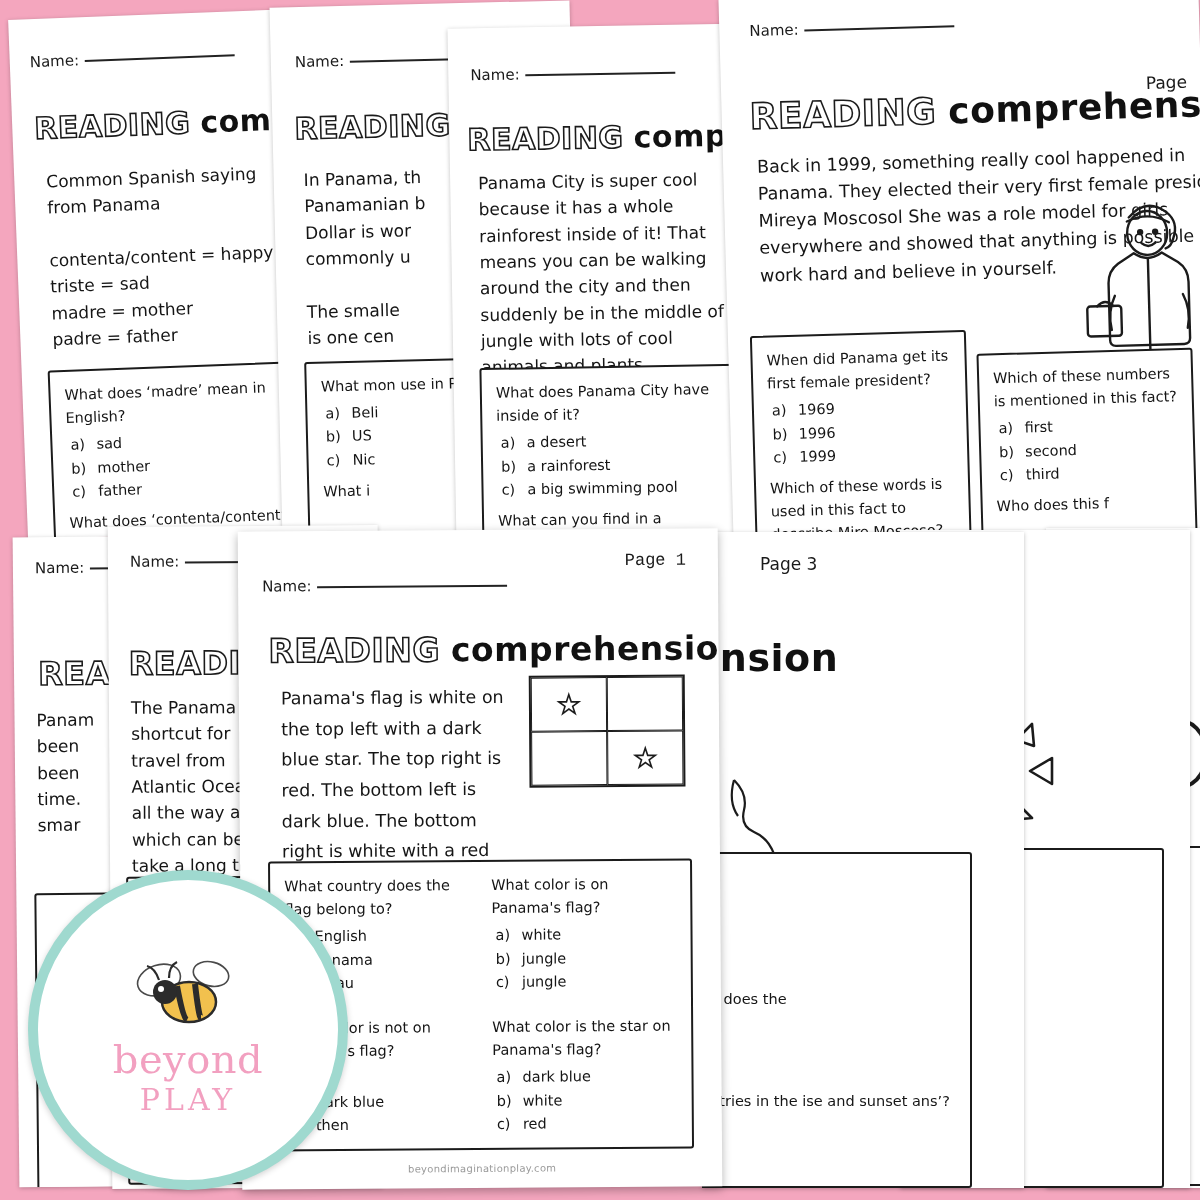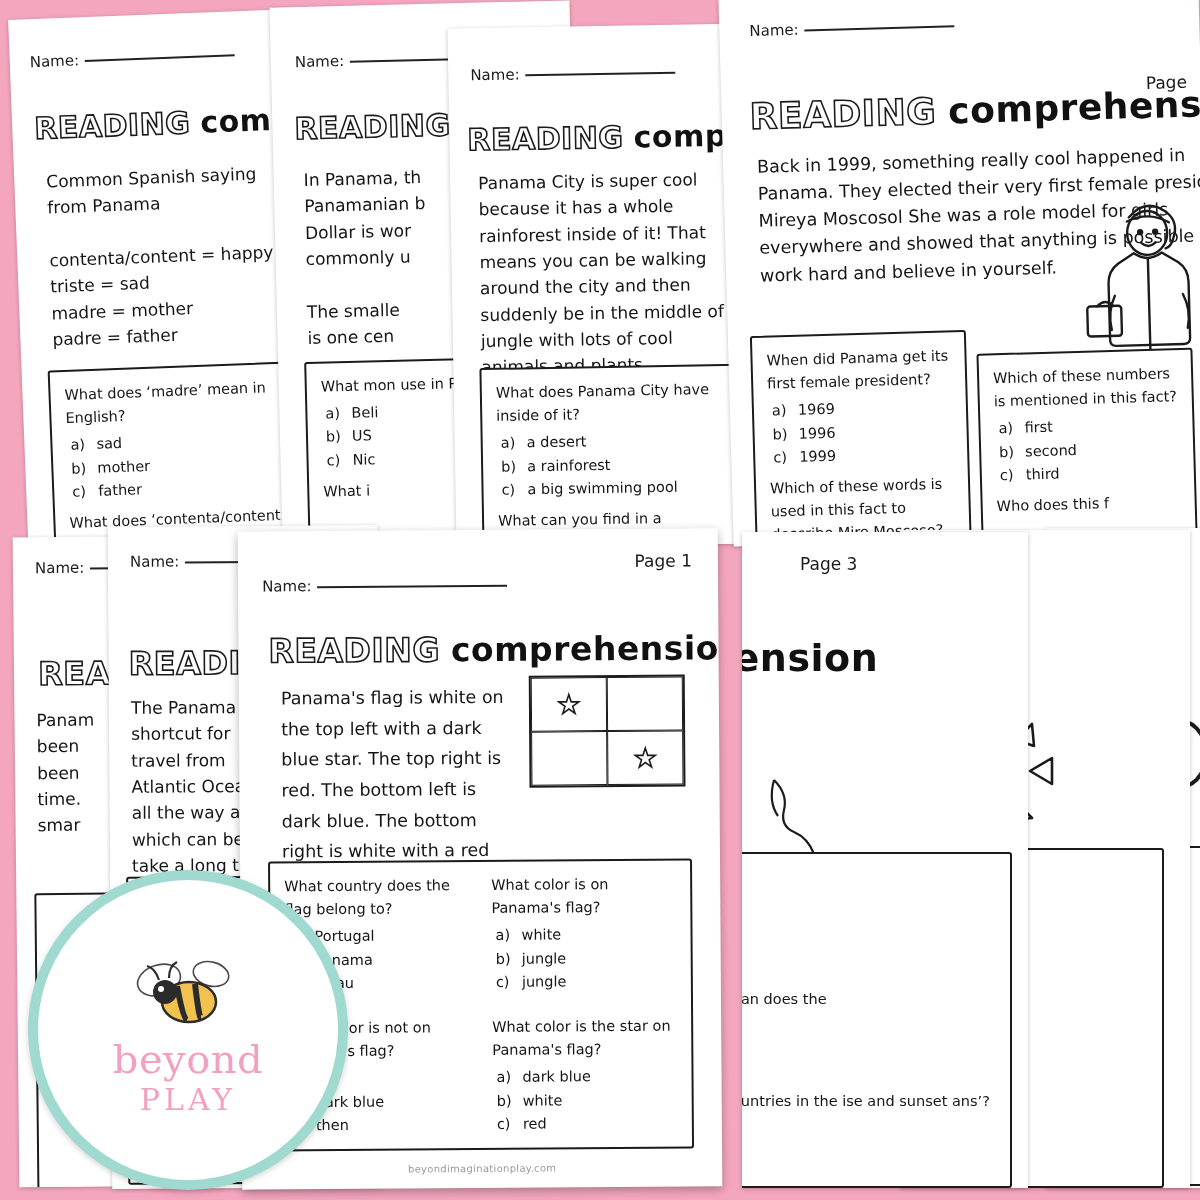--- a/index.html
+++ b/index.html
@@ -292,21 +292,21 @@
     <div class="qbox" style="left:-18px; top:318px; width:282px; height:340px;">
       <div class="q" style="margin-top:136px;">
         <span class="qt">ws the word</span>
       </div>
       <div class="q" style="margin-top:52px;">
         <span class="qt">es before the</span>
       </div>
     </div>
   </div>
 
-  <div class="sheet" style="left:742px; top:532px; width:286px; height:656px;">
+  <div class="sheet" style="left:702px; top:532px; width:322px; height:656px;">
     <div class="page-num" style="left:58px; top:22px;">Page 3</div>
     <div class="title" style="left:-36px; top:104px; font-size:38px;">
       <span class="solid">hension</span>
     </div>
     <div class="body-text" style="left:-10px; top:178px; width:280px;"></div>
     <svg class="mapsvg" style="left:-4px; top:230px;" width="130" height="120" viewBox="0 0 130 120">
       <g fill="none" stroke="#1b1b1b" stroke-width="2.2" stroke-linejoin="round">
         <path d="M36 18 q14 14 10 30 q-4 16 10 22 q14 6 20 22 q4 12 -6 20"></path>
         <path d="M36 18 q-6 22 4 36"></path>
       </g>
@@ -359,21 +359,21 @@
       <div class="q">
         <span class="qt">Wha</span>
       </div>
     </div>
   </div>
 
   <div class="sheet" style="left:240px; top:530px; width:480px; height:658px; transform:rotate(-0.4deg); box-shadow:0 3px 10px rgba(0,0,0,.3);">
     <div class="name-line" style="left:24px; top:46px;">
       <span>Name:</span><span class="rule" style="width:190px;"></span>
     </div>
-    <div class="page-num" style="right:26px; top:22px;">Page 1</div>
+    <div class="page-num" style="right:32px; top:22px;font-family:Liberation Mono, monospace;">Page 1</div>
 
     <div class="title" style="left:30px; top:100px; font-size:33px;">
       <span class="outline">READING</span>
       <span class="solid">comprehension</span>
     </div>
 
     <div class="body-text" style="left:42px; top:152px; width:230px; font-size:17.5px; line-height:1.75;">Panama's flag is white on the top left with a dark blue star. The top right is red. The bottom left is dark blue. The bottom right is white with a red star.</div>
 
     <div class="flag" style="left:290px; top:146px; width:156px; height:112px;">
       <div>
@@ -384,21 +384,21 @@
       <div>
           <span class="star">★</span>
         </div>
     </div>
 
     <div class="qbox" style="left:28px; top:330px; width:424px; height:290px;">
       <div style="display:flex; gap:22px;">
         <div style="flex:1;">
           <div class="q">
             <span class="qt">What country does the flag belong to?</span>
-            <span class="opt"><span class="lt">a)</span><span>Portugal</span></span>
+            <span class="opt"><span class="lt">a)</span><span>English</span></span>
             <span class="opt"><span class="lt">b)</span><span>Panama</span></span>
             <span class="opt"><span class="lt">c)</span><span>Palau</span></span>
           </div>
           <div class="q" style="margin-top:22px;">
             <span class="qt">What color is not on Panama's flag?</span>
             <span class="opt"><span class="lt">a)</span><span>red</span></span>
             <span class="opt"><span class="lt">b)</span><span>dark blue</span></span>
             <span class="opt"><span class="lt">c)</span><span>then</span></span>
           </div>
         </div>

